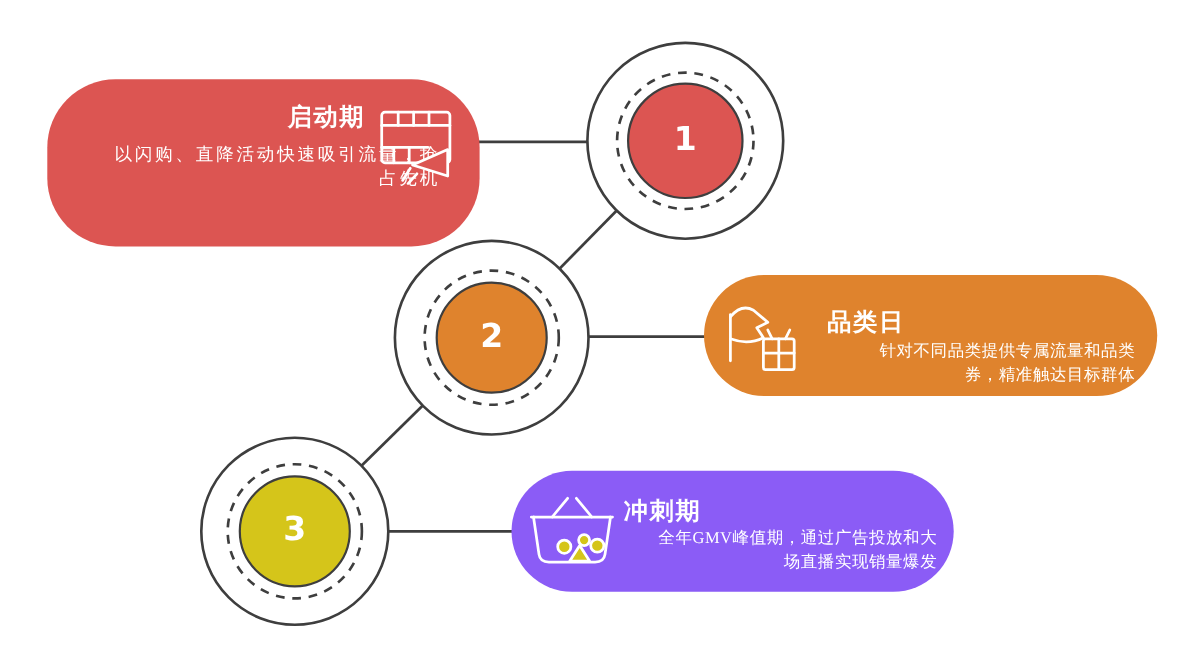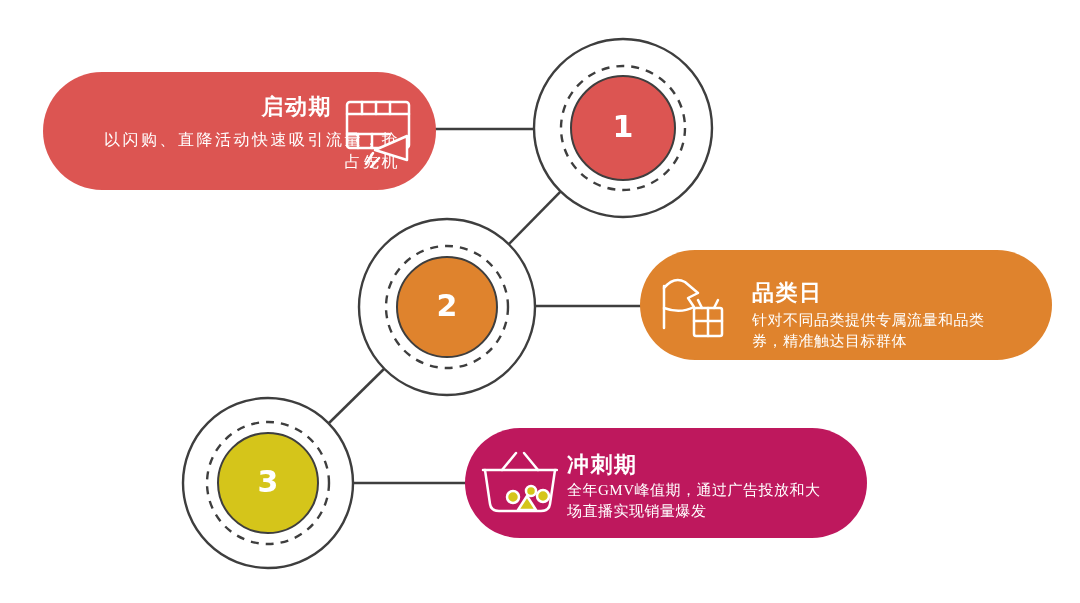--- a/index.html
+++ b/index.html
@@ -6,24 +6,24 @@
   html,body { background:#ffffff; }
   body { font-family:"DejaVu Sans","Liberation Sans",sans-serif; }
   .canvas { position:relative; width:1080px; height:603px; background:#ffffff; overflow:hidden; }
   .links-svg { position:absolute; left:0; top:0; width:1080px; height:603px; }
   .step-number { position:absolute; color:#ffffff; font-size:30px; font-weight:bold;
                  transform:translate(-50%,-54%); letter-spacing:0; }
   .pill { position:absolute; border-radius:62px; color:#ffffff; }
   .pill-title { position:absolute; font-size:22px; font-weight:bold; letter-spacing:1.5px; white-space:nowrap; }
   .pill-desc { position:absolute; white-space:pre-line; }
   .desc-r { text-align:right; font-size:16px; line-height:22px; letter-spacing:2.5px; }
-  .desc-l { text-align:left; font-size:15px; line-height:21px; letter-spacing:0.5px; }
+  .desc-l { text-align:right; font-size:15px; line-height:21px; letter-spacing:0.5px; }
   .icon { position:absolute; }
   
-  .pill-1 { left:43px; top:72px; width:393px; height:118px; }
+  .pill-1 { left:43px; top:72px; width:393px; height:152px; }
   .pill-1 .pill-title { right:104px; top:20px; }
   .pill-1 .pill-desc  { right:36px; top:57px; width:340px; }
   .pill-1 .icon { right:11px; top:24px; width:80px; height:72px; }
   
   .pill-2 { left:640px; top:250px; width:412px; height:110px;font-family:Liberation Serif, serif; }
   .pill-2 .pill-title { left:112px; top:28px; }
   .pill-2 .pill-desc  { left:112px; top:60px; width:280px; }
   .pill-2 .icon { left:18px; top:24px; width:68px; height:66px; }
   
   .pill-3 { left:465px; top:428px; width:402px; height:110px; }
@@ -96,21 +96,21 @@
       <line x1="6" y1="54" x2="6" y2="12"></line>
       <path d="M6 14 Q16 2 27 8 L40 19 L30 24 L36 33 Q22 40 6 34"></path>
       <rect x="36" y="34" width="28" height="28" rx="2" fill="#DF832D"></rect>
       <line x1="50" y1="34" x2="50" y2="62"></line>
       <line x1="36" y1="47" x2="64" y2="47"></line>
       <line x1="44" y1="34" x2="40" y2="26"></line>
       <line x1="56" y1="34" x2="60" y2="26"></line>
     </svg>
   </div>
 
-  <div class="pill pill-3" style="background-color: #be185d;">
+  <div class="pill pill-3" style="background-color: #8b5cf6;">
     <div class="pill-title">冲刺期</div>
     <div class="pill-desc desc-l">全年GMV峰值期，通过广告投放和大
 场直播实现销量爆发</div>
     <svg class="icon" viewBox="0 0 78 72" fill="none" stroke="#ffffff" stroke-width="2.5" stroke-linecap="round" stroke-linejoin="round">
       <line x1="3" y1="24" x2="77" y2="24"></line>
       <line x1="22" y1="24" x2="36" y2="7"></line>
       <line x1="58" y1="24" x2="44" y2="7"></line>
       <path d="M5 24 L10 58 Q11 65 19 65 L61 65 Q69 65 70 58 L75 24"></path>
       <circle cx="51" cy="45" r="5" fill="#D5C51A"></circle>
       <circle cx="33" cy="51" r="6" fill="#D5C51A"></circle>

